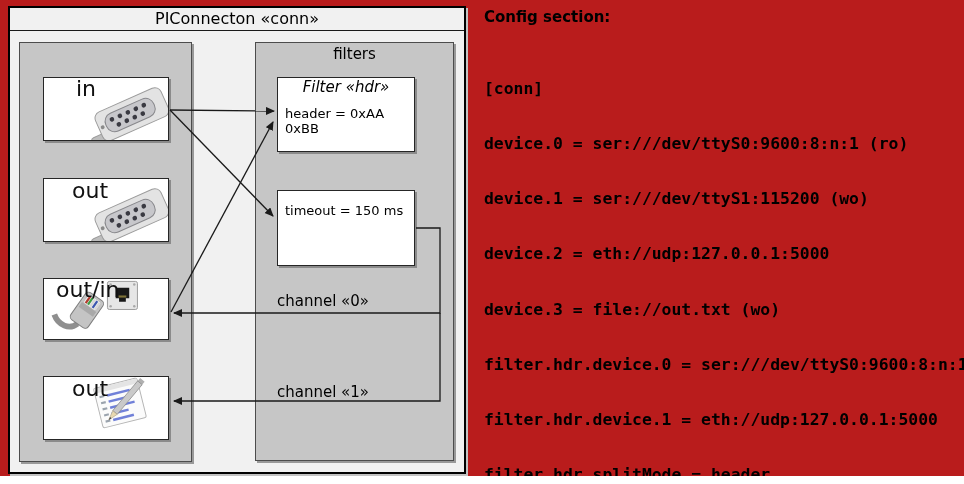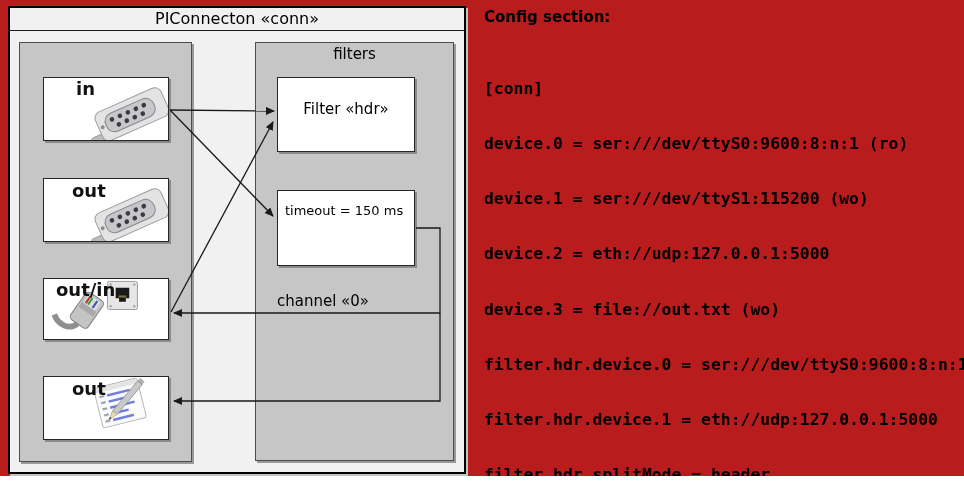--- a/index.html
+++ b/index.html
@@ -17,26 +17,26 @@
   .panel { position:absolute; background:#c6c6c6; border:1px solid #4c4c4c;
            box-shadow:2px 2px 0 #999; }
   .panel-devices { left:19px; top:42px; width:173px; height:420px; }
   .panel-filters { left:255px; top:42px; width:199px; height:419px; }
   .filters-title { position:absolute; left:255px; top:45px; width:199px;
                    text-align:center; font-size:15px; }
 
   .dev-label { position:absolute; left:19px; width:173px; text-align:center; font-size:14px;margin-top:44px; }
   .dev-box { position:absolute; left:43px; width:126px; background:#fff;
              border:1px solid #262626; box-shadow:2px 2px 0 #8b8b8b; }
-  .dir-label { position:absolute; font-size:18px; line-height:20px; color:#111;font-weight:bold; }
+  .dir-label { position:absolute; font-size:22px; line-height:20px; color:#111; }
   .dev-icon { position:absolute; left:0; top:0; width:100%; height:100%; }
 
   .filter-box { position:absolute; left:277px; width:138px; background:#fff;
                 border:1px solid #262626; box-shadow:2px 2px 0 #8b8b8b; }
-  .filter-title { margin-top:22px; text-align:center; font-size:15px; }
+  .filter-title { margin-top:0; text-align:center; font-size:15px;font-style:italic; }
   .filter-props { margin:10px 0 0 7px; font-size:13px; line-height:15px; }
   .filter-props.single { margin-top:12px; }
 
   .chan-label { position:absolute; left:277px; width:140px; text-align:left; font-size:15px; }
 
   .wires { position:absolute; left:0; top:0; width:964px; height:484px; pointer-events:none; }
 
   
   .config { position:absolute; left:484px; top:8px; color:#000; }
   .config-title { font-family:"DejaVu Sans", sans-serif; font-weight:bold; font-size:15px; }
@@ -146,29 +146,31 @@
         <path d="M-3,40 L0,50 L3,40 z" fill="#e8d9b0" stroke="#a99f84" stroke-width="0.6"></path>
         <path d="M-1,46.8 L0,50 L1,46.8 z" fill="#3a3a3a"></path>
       </g>
     </svg>
     <span class="dir-label" style="left:28px;top:2px">out</span>
   </div>
 
   <div class="filter-box" style="top:77px;height:75px">
     <div class="filter-title">Filter «hdr»</div>
     <div class="filter-props">
+      <div>header = 0xAA 0xBB</div>
     </div>
   </div>
   <div class="filter-box" style="top:190px;height:76px">
     <div class="filter-props single">
       <div>timeout = 150 ms</div>
     </div>
   </div>
 
   <div class="chan-label" style="top:292px">channel «0»</div>
+  <div class="chan-label" style="top:383px">channel «1»</div>
 
   <svg class="wires" viewBox="0 0 964 484">
     <defs>
       <marker id="arr" markerWidth="10" markerHeight="9" refX="8" refY="4" orient="auto" markerUnits="userSpaceOnUse">
         <path d="M0,0 L9,4 L0,8 z" fill="#1a1a1a"></path>
       </marker>
     </defs>
     <path d="M170,110 L274,111" stroke="#1a1a1a" stroke-width="1.3" fill="none" marker-end="url(#arr)"></path>
     <path d="M170,110 L273,216" stroke="#1a1a1a" stroke-width="1.3" fill="none" marker-end="url(#arr)"></path>
     <path d="M171,312 L273,122" stroke="#1a1a1a" stroke-width="1.3" fill="none" marker-end="url(#arr)"></path>

